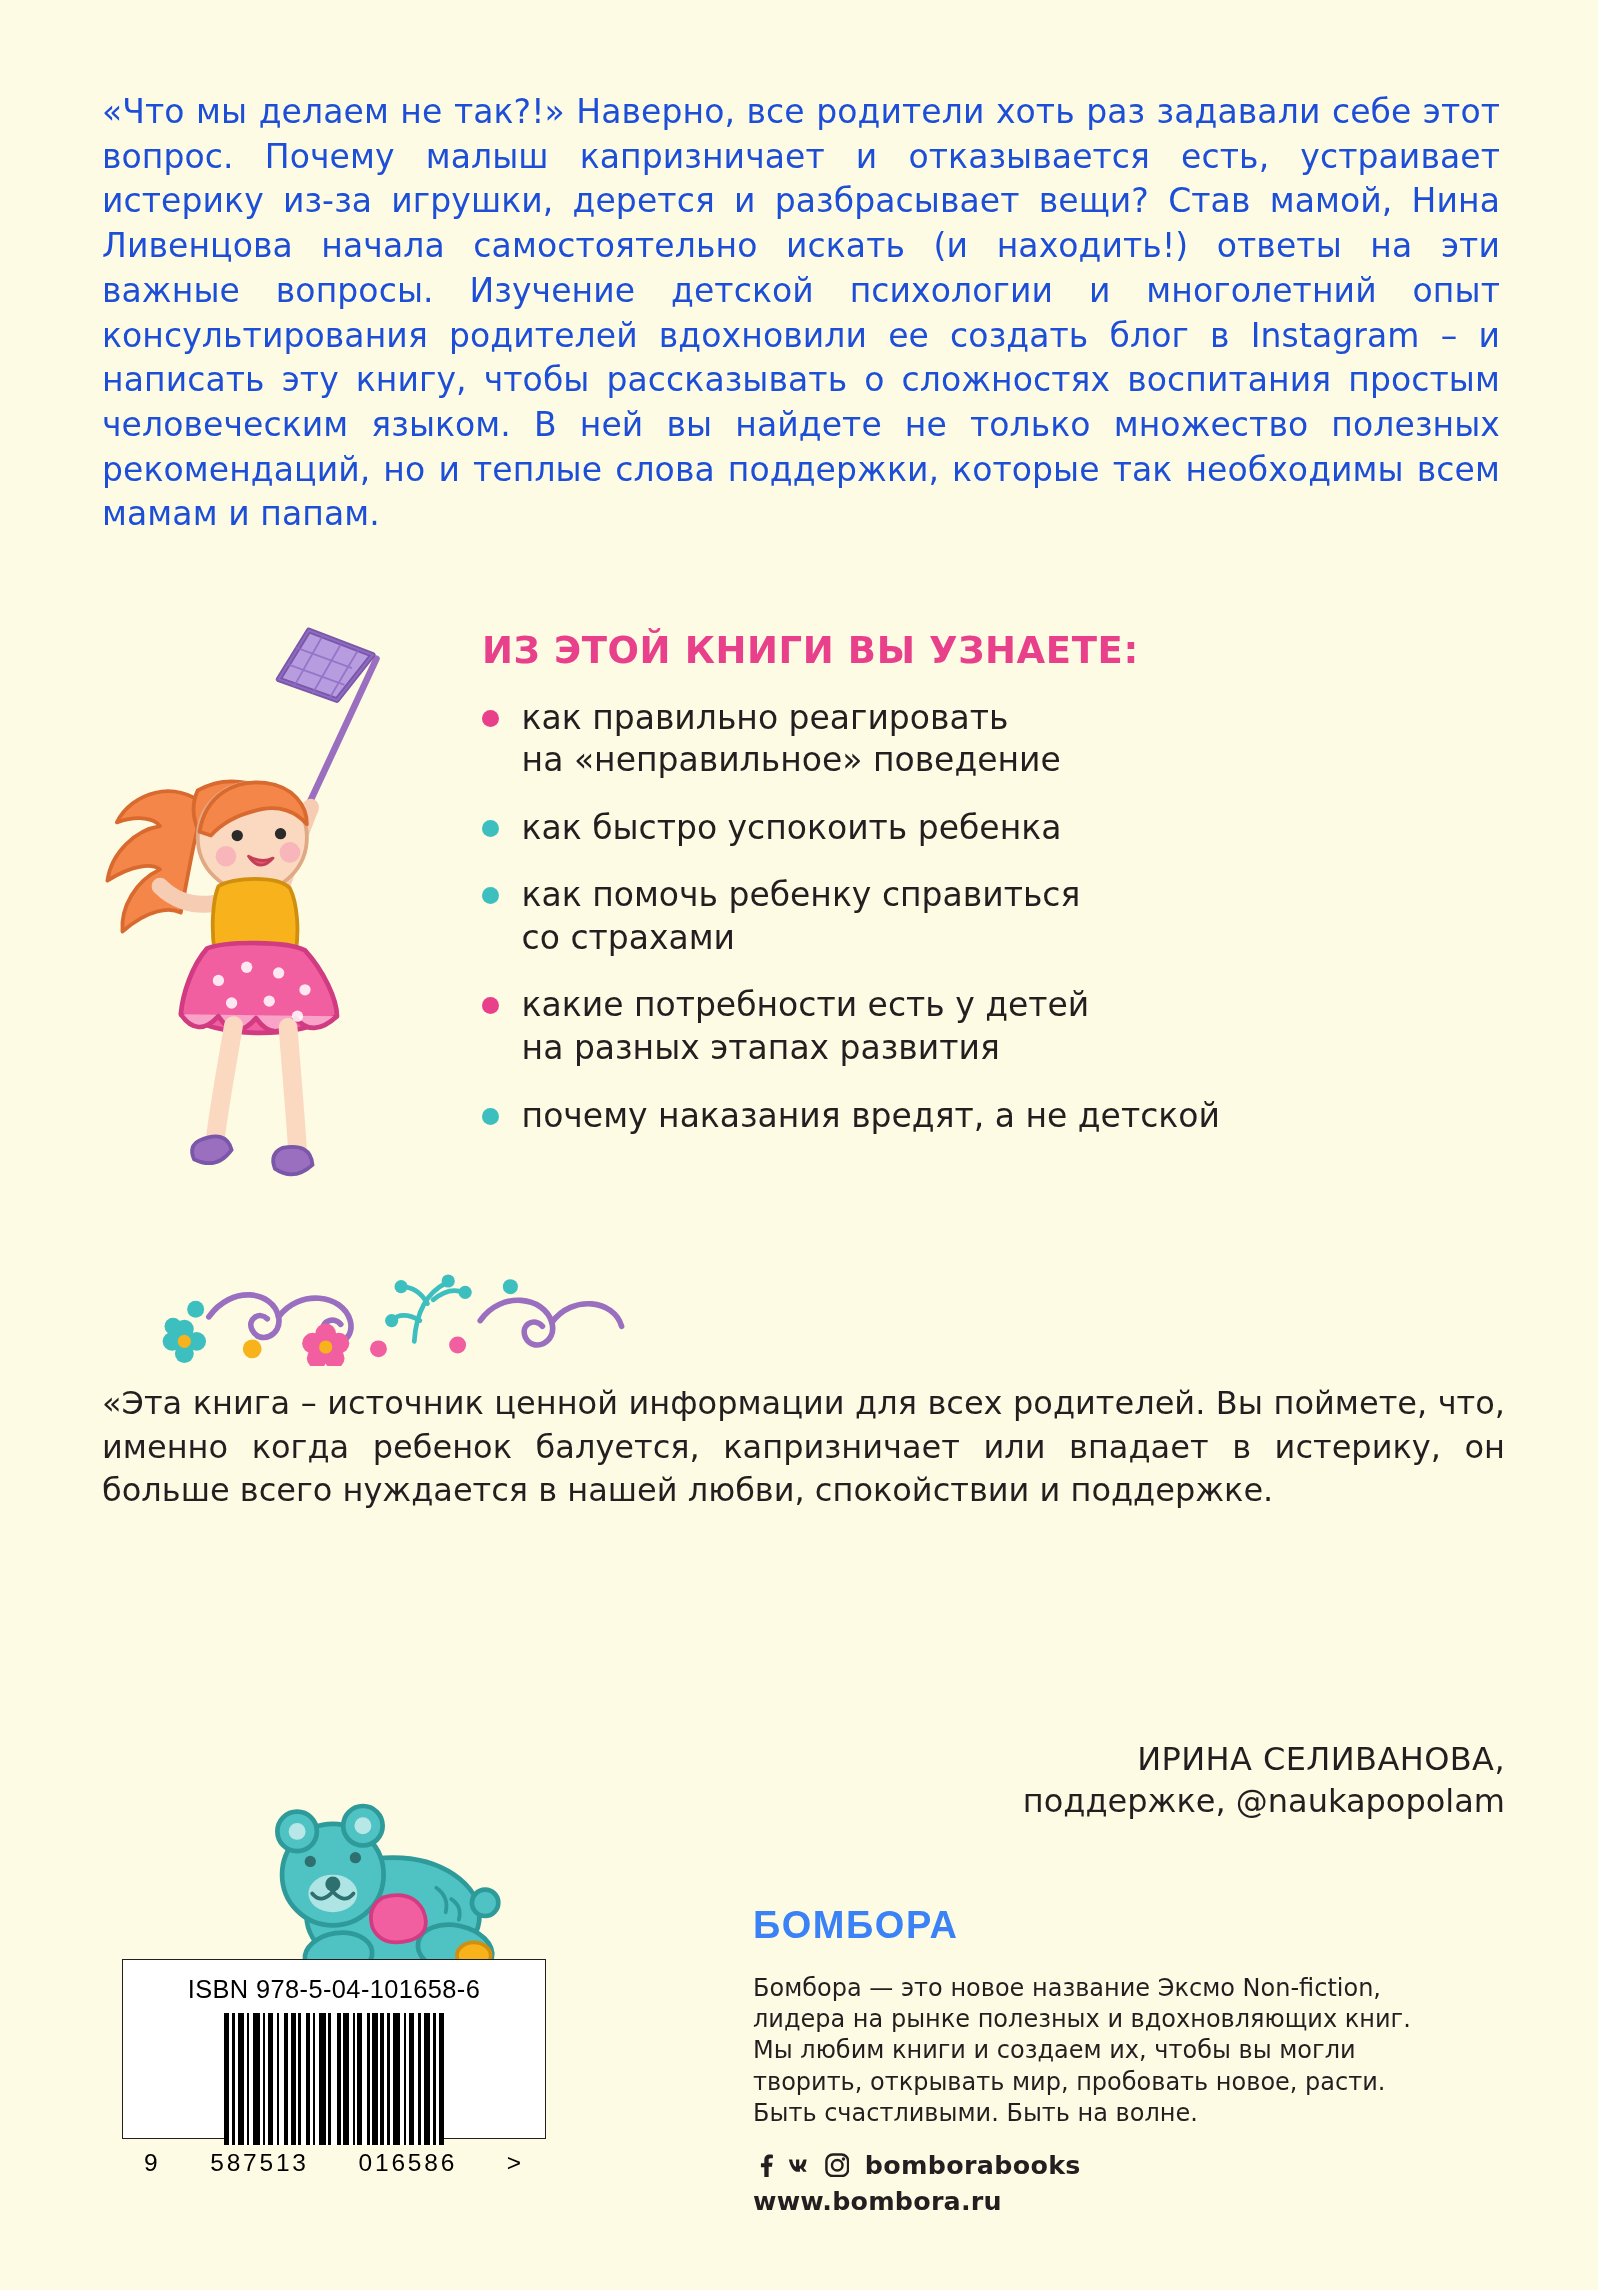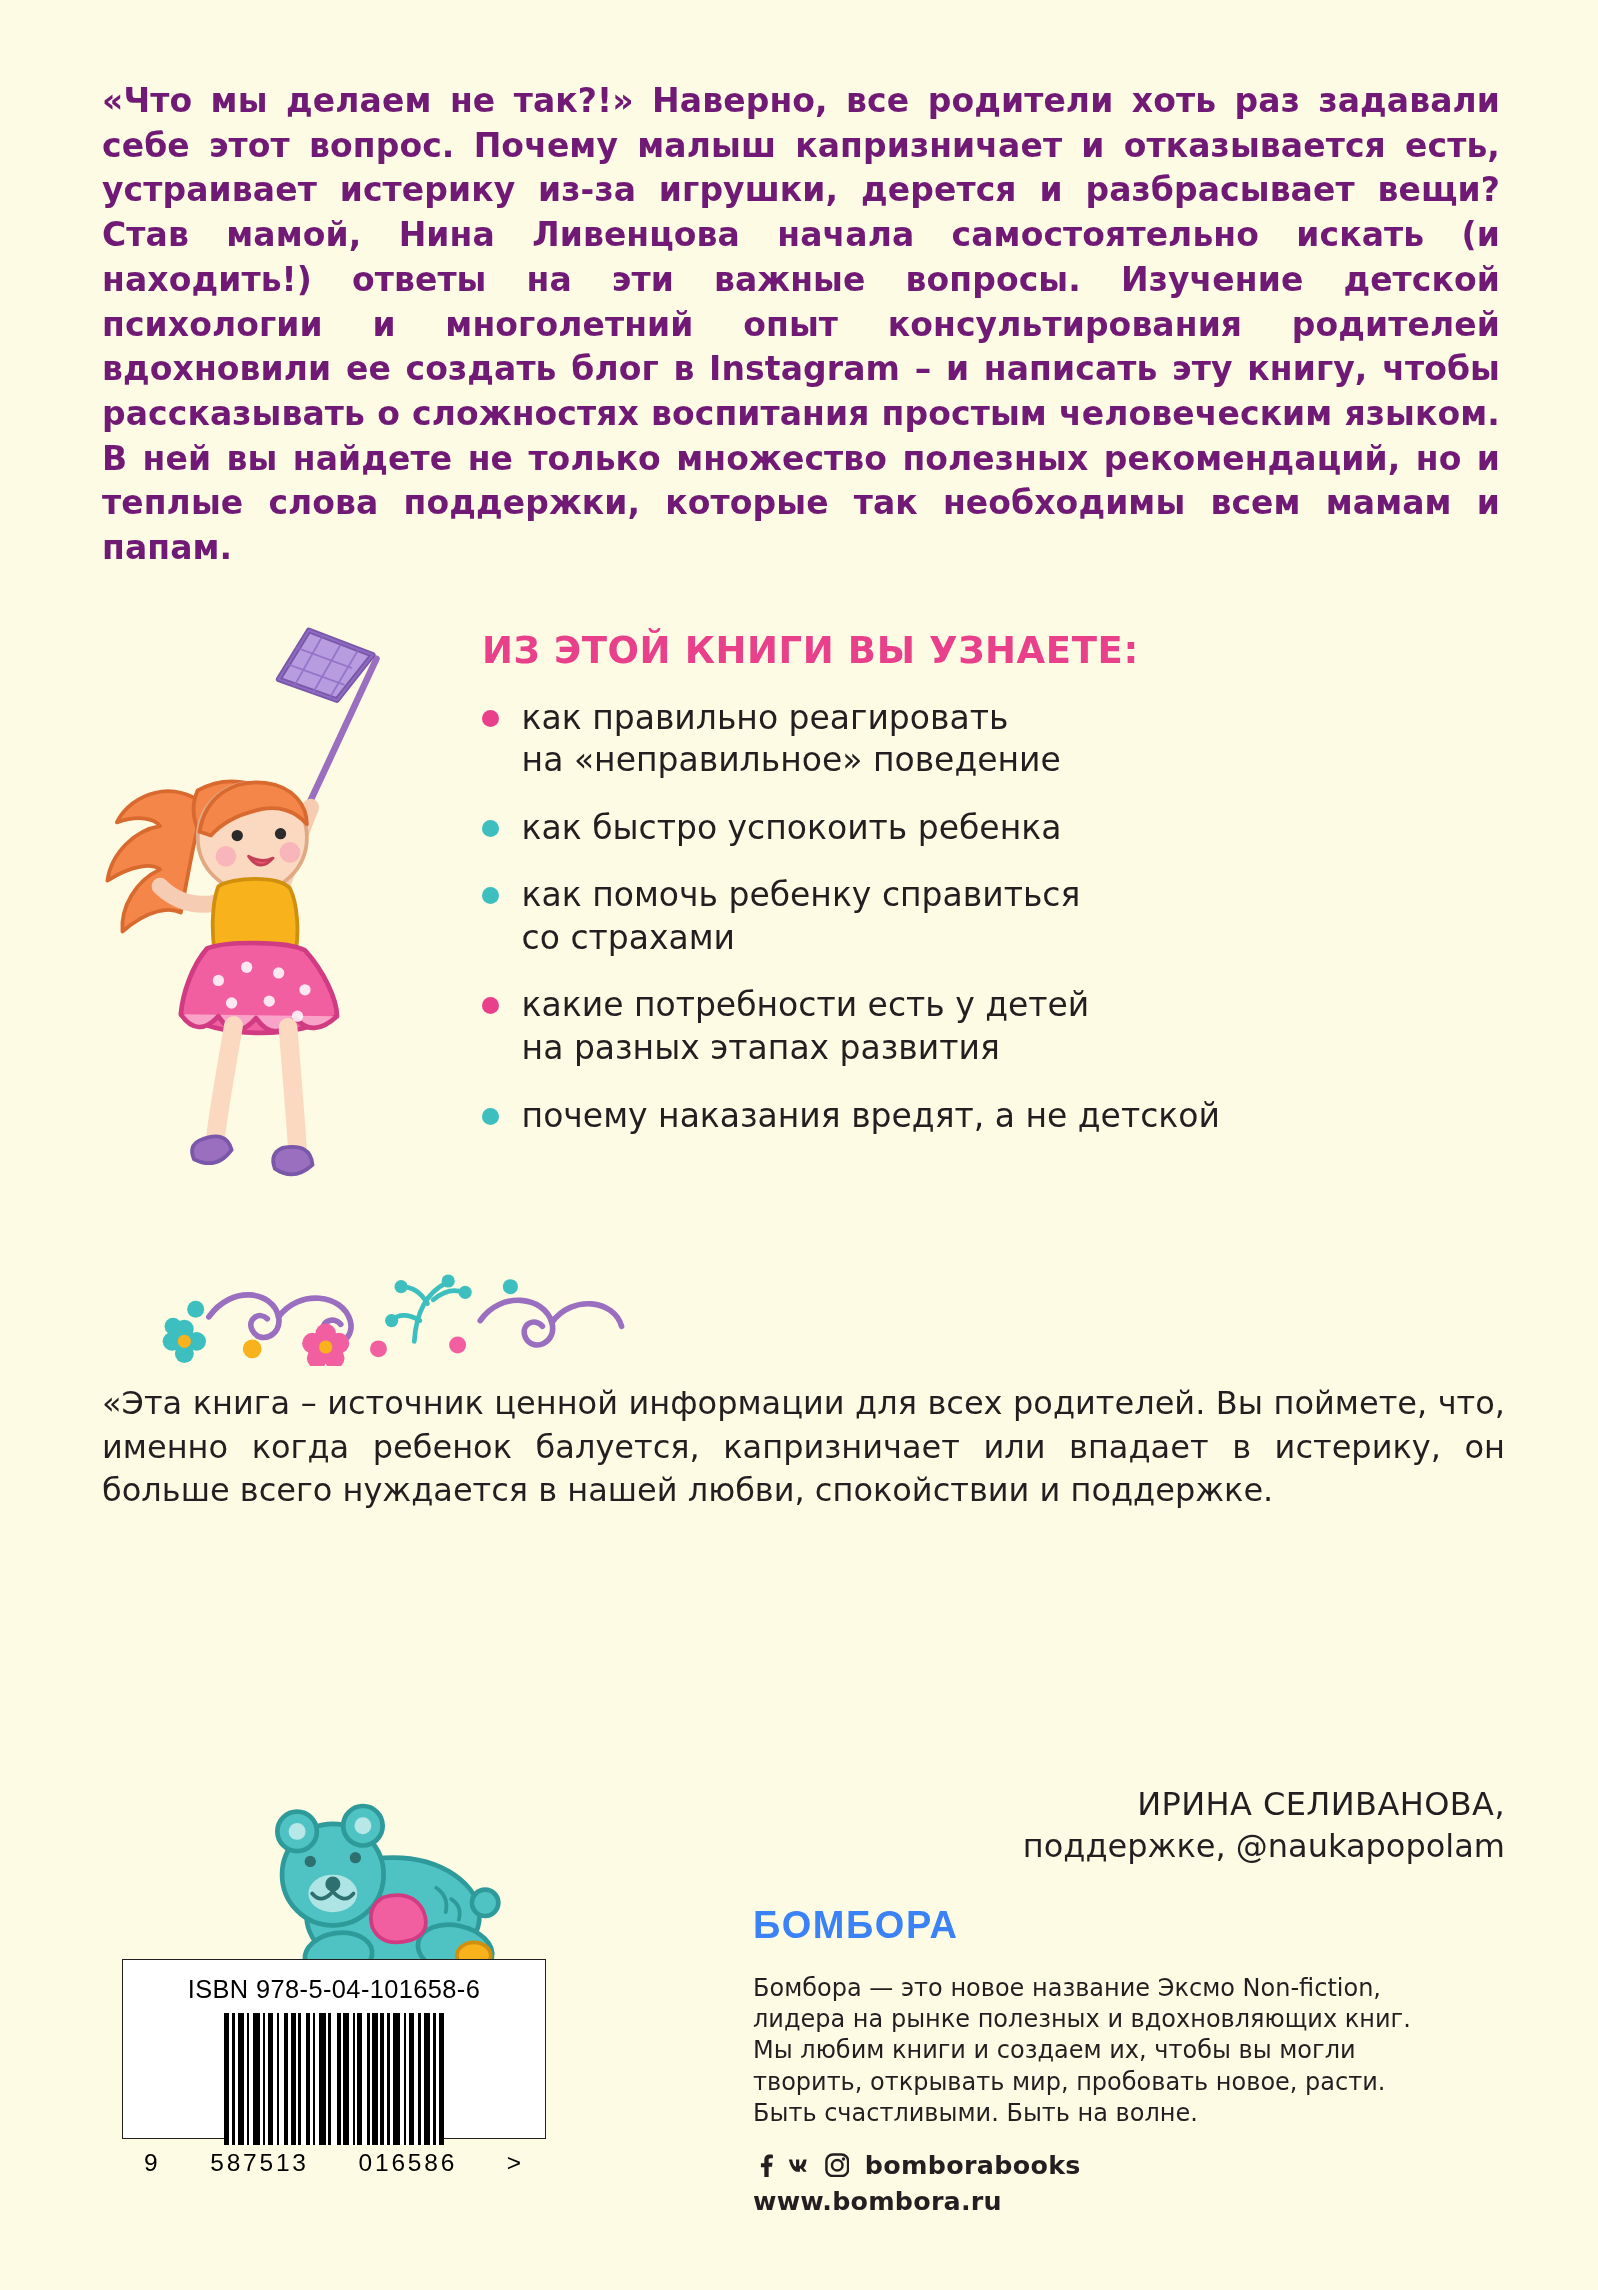--- a/index.html
+++ b/index.html
@@ -18,28 +18,28 @@
   .page {
     position: absolute;
     inset: 0;
     padding: 0;
   }
 
   
   .intro {
     position: absolute;
     left: 102px;
-    top: 79px;
+    top: 90px;
     width: 1398px;
     font-size: 33px;
     line-height: 1.355;
     text-align: justify;
     letter-spacing: 0.1px;
-    color: #701a75;
-    font-weight: 700;
+    color: #1d4ed8;
+    font-weight: 400;
   }
 
   
   .highlights {
     position: absolute;
     left: 482px;
     top: 629px;
     width: 1026px;
   }
   .highlights-title {
@@ -112,21 +112,20 @@
     left: 102px;
     top: 1738px;
     width: 1403px;
     text-align: right;
     font-size: 32px;
     line-height: 1.32;
     color: #231f20;
   }
   .review-author .name {
     letter-spacing: 0.4px;
-    margin-top: 45px;
   }
 
   
   .bear-art {
     position: absolute;
     left: 252px;
     top: 1784px;
     width: 282px;
     height: 217px;
   }

